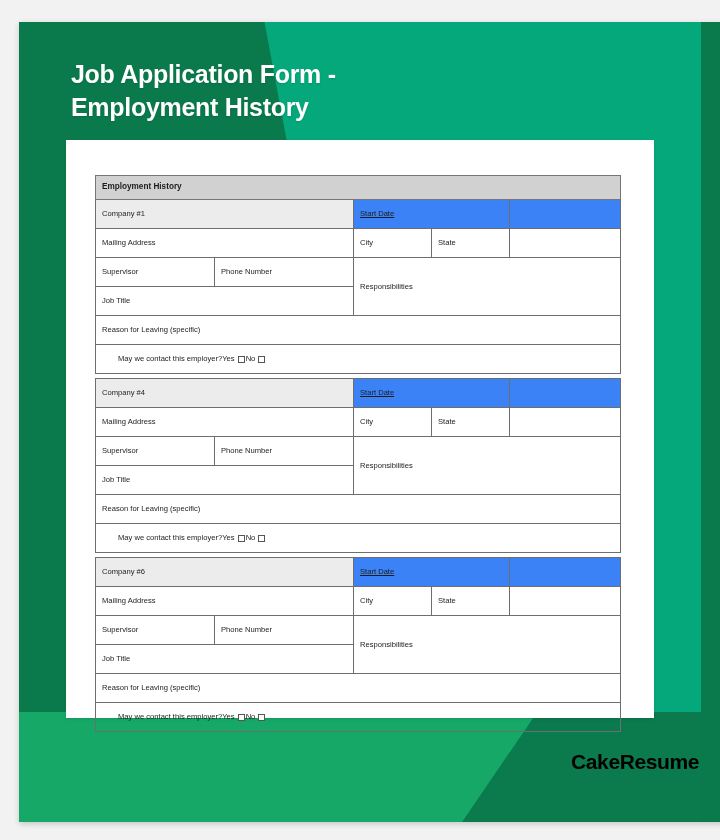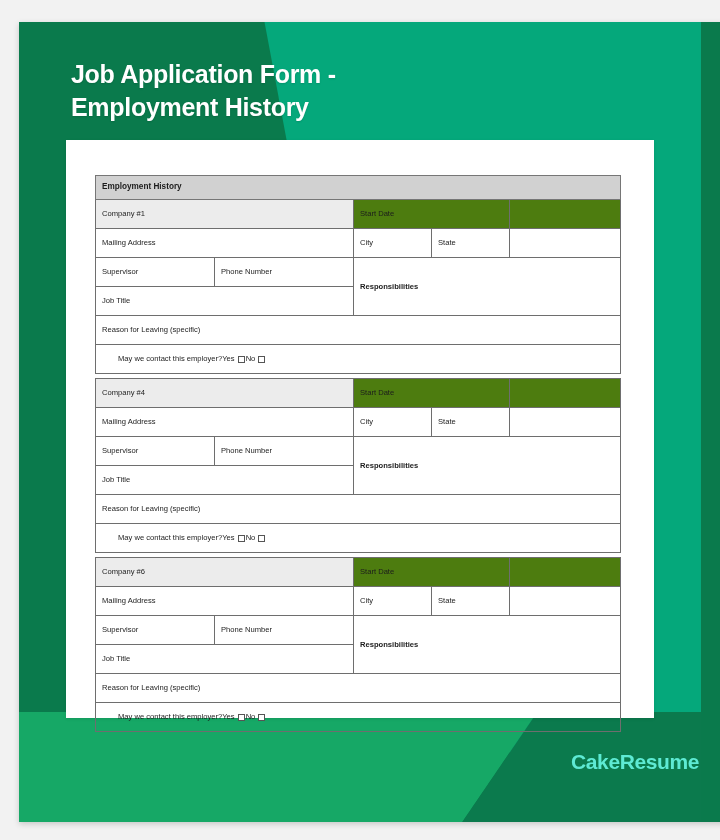--- a/index.html
+++ b/index.html
@@ -117,25 +117,25 @@
     font-weight: bold;
     font-size: 8.2px;
     height: 23px;
     border: 1px solid #767676;
   }
   .co-row td {
     background: #ececec;
     margin-left: 28px;
   }
   .co-row td.plain {
-    background: #4d7c0f;
+    background: #3b82f6;
+    text-decoration: underline;
   }
   td.resp {
     vertical-align: middle;
-    font-weight: bold;
   }
 
   .cbx {
     display: inline-block;
     width: 5px;
     height: 5px;
     border: 1px solid #555;
     background: #fff;
     margin: 0 1px 0 3px;
     vertical-align: middle;
@@ -154,21 +154,21 @@
     height: 4px;
     padding: 0;
     background: transparent;
   }
 
   
   .logo {
     position: absolute;
     right: 29px;
     bottom: 48px;
-    color: #5eead4;
+    color: #000000;
     font-size: 21px;
     font-weight: bold;
     letter-spacing: -0.4px;
     z-index: 6;
   }
 </style>
 </head>
 <body>
 
 <div class="page">

